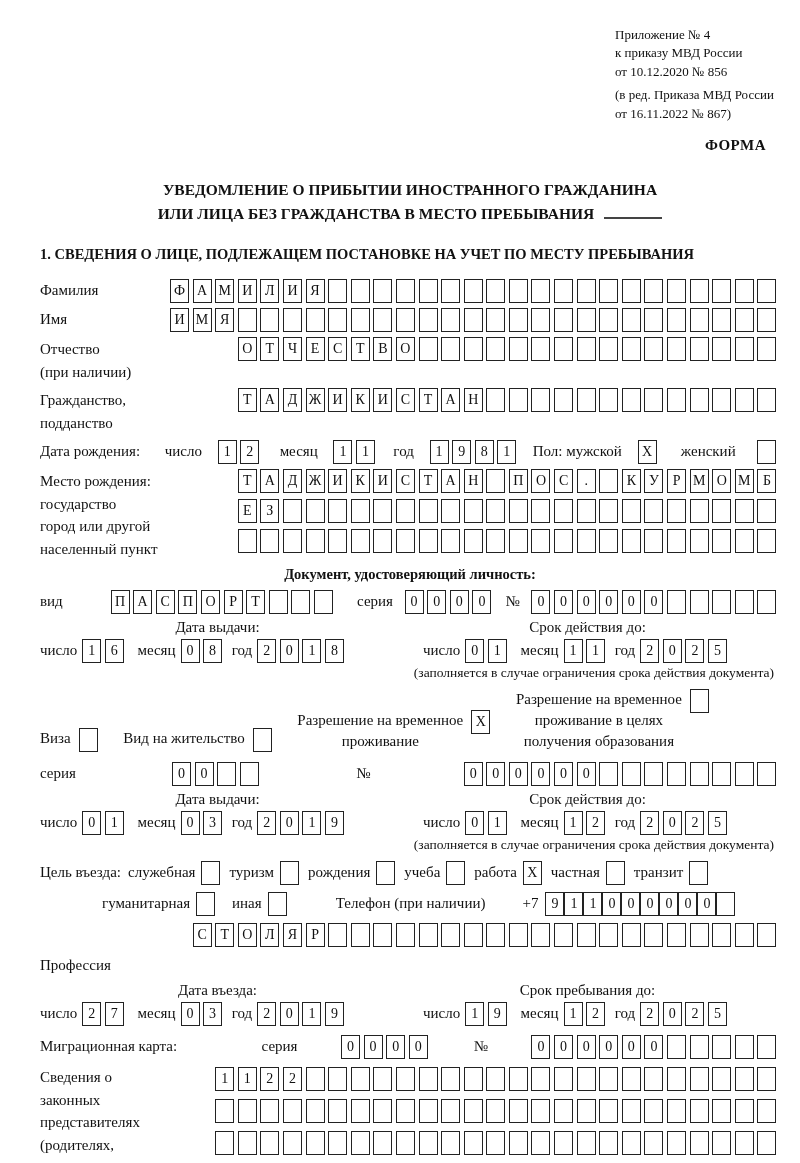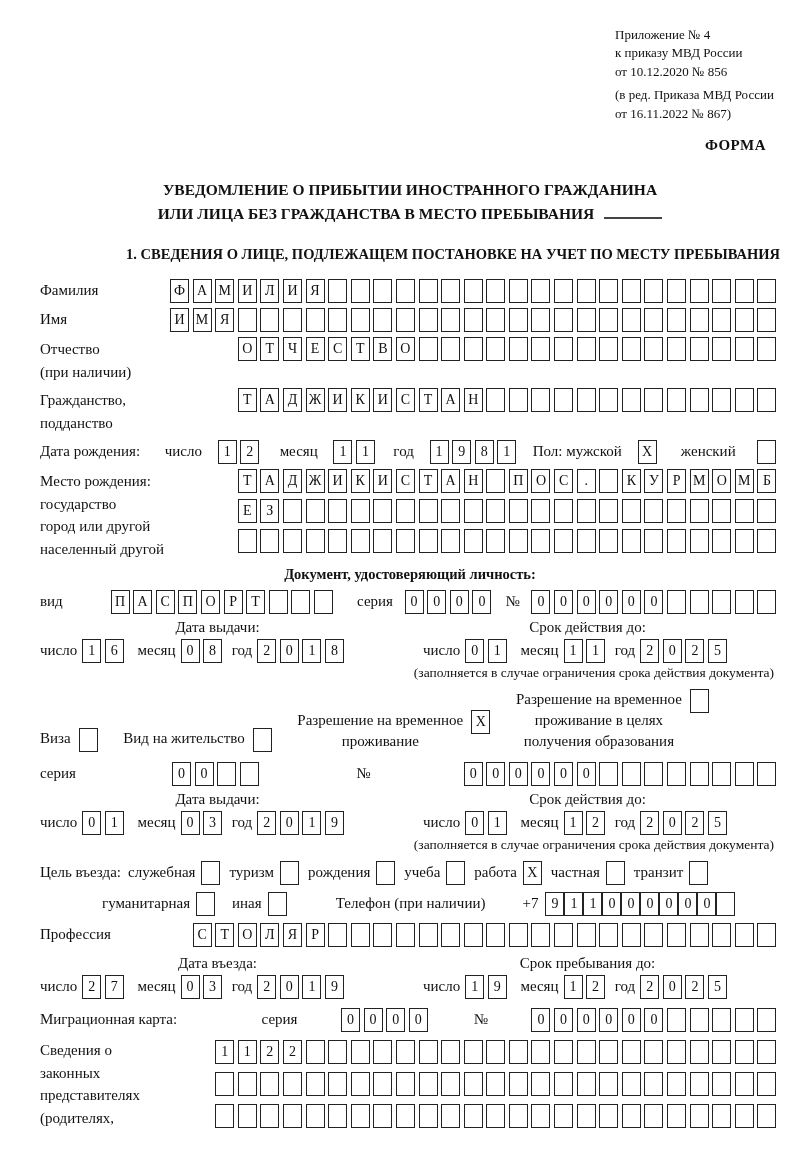--- a/index.html
+++ b/index.html
@@ -7,21 +7,21 @@
     position:relative; width:800px; height:1163px; margin:0 auto;
     background:#fff; color:#111; box-sizing:border-box;
     padding:26px 20px 8px 40px; overflow:hidden;
     font-family:"Liberation Serif","DejaVu Serif",serif;
   }
   .hdr { margin-left:575px; font-size:13px; line-height:1.42; }
   .hdr-sub { margin-left:575px; font-size:13px; line-height:1.42; margin-top:5px; }
   .forma { text-align:right; padding-right:14px; font-weight:bold; font-size:15px; margin-top:14px; letter-spacing:.5px; }
   .title { text-align:center; font-weight:bold; font-size:15.5px; line-height:1.55; margin-top:24px; }
   .blankline { display:inline-block; width:58px; height:13px; border-bottom:2px solid #444; margin-left:10px; }
-  .sec-head { text-align:right; font-weight:bold; font-size:14.5px; margin-top:20px; margin-bottom:16px; }
+  .sec-head { text-align:left; font-weight:bold; font-size:14.5px; margin-top:20px; margin-bottom:16px; }
 
   .box {
     display:inline-flex; flex:0 0 auto; width:17px; height:22px;
     border:1.6px solid #222; margin-right:3.6px; background:#fff;
     align-items:center; justify-content:center;
     font-size:14px; line-height:1;
   }
   .boxes { display:flex; flex-wrap:nowrap; }
   .frow { display:flex; align-items:flex-start; margin-bottom:5px;justify-content:space-between; }
   .flabel { font-size:15px; padding-top:3px; flex:0 0 auto; }
@@ -231,21 +231,21 @@
     <span class="boxes" style="margin-left:6px;">
         <span class="box"></span>
       </span>
   </div>
 
   <div class="frow" style="margin-top:4px;">
     <div class="lblk w165">
       <div>Место рождения:</div>
       <div>государство</div>
       <div>город или другой</div>
-      <div>населенный другой</div>
+      <div>населенный пункт</div>
     </div>
     <div class="stack">
       <div class="boxes">
           <span class="box">Т</span>
           <span class="box">А</span>
           <span class="box">Д</span>
           <span class="box">Ж</span>
           <span class="box">И</span>
           <span class="box">К</span>
           <span class="box">И</span>
@@ -588,21 +588,21 @@
         <span class="box">0</span>
         <span class="box">0</span>
         <span class="box">0</span>
         <span class="box">0</span>
         <span class="box">0</span>
         <span class="box"></span>
       </span>
   </div>
 
   <div class="frow">
-    <div class="flabel" style="width:105px;">Профессия</div>
+    <div class="flabel" style="width:105px;margin-top:31px;">Профессия</div>
     <div class="boxes">
         <span class="box">С</span>
         <span class="box">Т</span>
         <span class="box">О</span>
         <span class="box">Л</span>
         <span class="box">Я</span>
         <span class="box">Р</span>
         <span class="box"></span>
         <span class="box"></span>
         <span class="box"></span>

